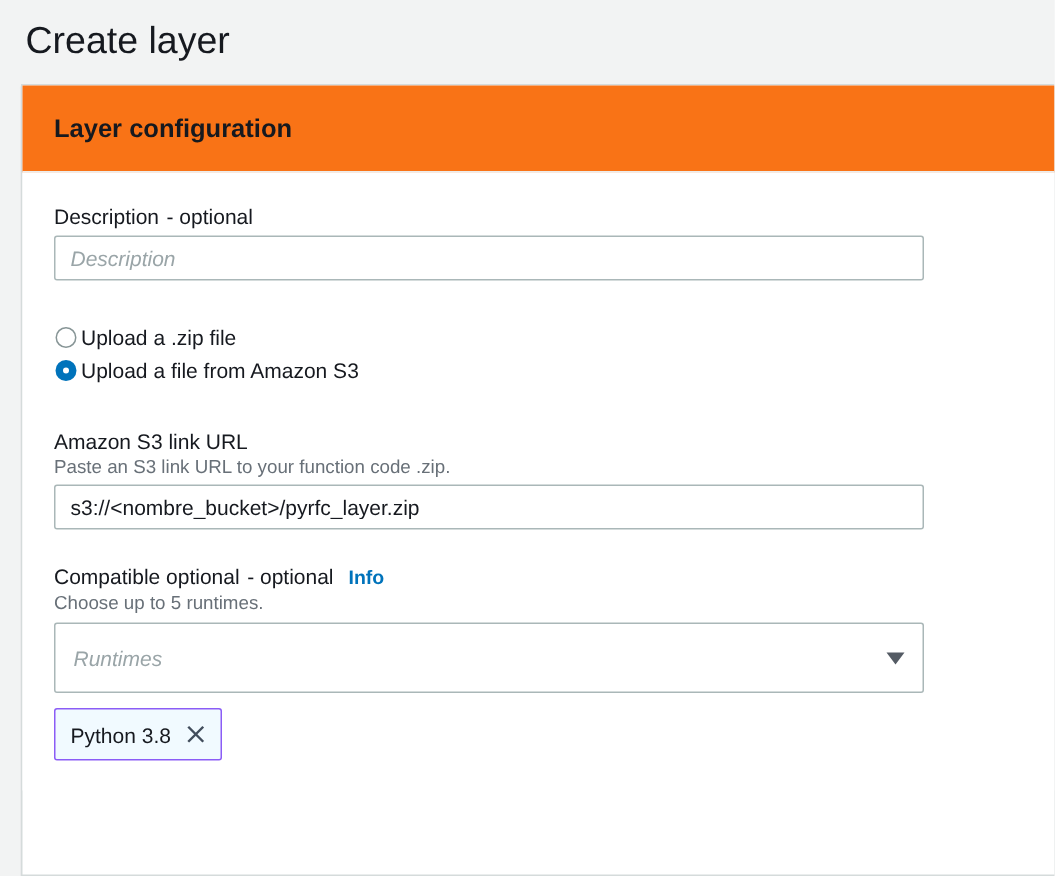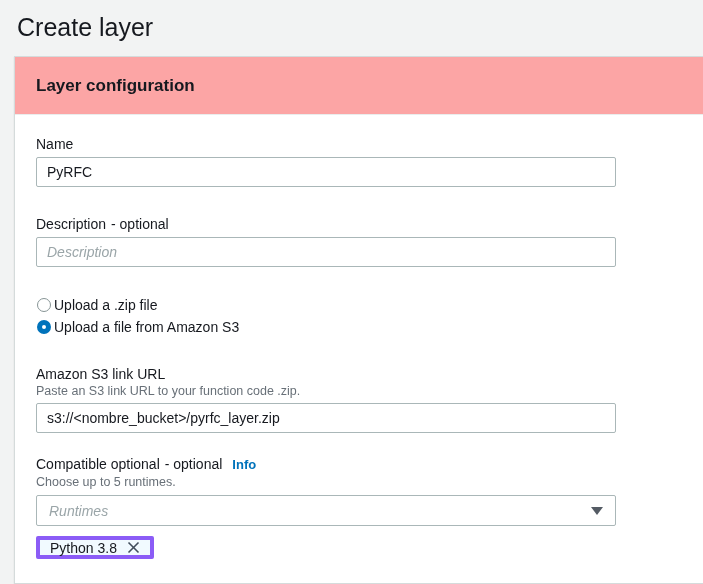--- a/index.html
+++ b/index.html
@@ -16,21 +16,21 @@
   }
   .card {
     margin-left:14px;
     background:#ffffff;
     border:1px solid #d5dbdb;
     border-right:none;
     box-shadow:0 1px 1px 0 rgba(0,28,36,0.15);
     min-height:528px;
   }
   .card-header {
-    background:#fca5a5;
+    background:#f97316;
     border-bottom:1px solid #eaeded;
     padding:17px 21px 16px 21px;
   }
   .card-header-title { font-size:17px; font-weight:700; line-height:24px; color:#16191f; }
   .card-body { padding:20px 21px; background:#ffffff; }
 
   .field { margin-bottom:28px; }
   .field-label {
     font-size:14px; line-height:18px; margin-bottom:4px; color:#16191f;
     display:flex; align-items:baseline;
@@ -59,63 +59,57 @@
     width:14px; height:14px; border-radius:50%;
     border:1px solid #879596; background:#ffffff;
     margin-left:1px; flex:none;
   }
   .radio-row.selected .radio-circle {
     border:5px solid #0073bb; background:#ffffff;
   }
   .radio-label { font-size:14px; margin-left:3px; color:#16191f; }
 
   .select-box {
-    width:580px; height:31px;
+    width:580px; height:47px;
     border:1px solid #aab7b8; border-radius:2px;
     background:#ffffff;
     display:flex; align-items:center; justify-content:space-between;
     padding:0 12px; margin-top:5px; cursor:pointer;
   }
   .select-placeholder { font-size:14px; font-style:italic; color:#9aa5a8; }
   .chevron-down-icon {
     width:0; height:0;
     border-left:6px solid transparent; border-right:6px solid transparent;
     border-top:8px solid #545b64;
   }
 
   .token {
     display:inline-flex; align-items:center;
-    margin-top:10px; height:23px;
-    border:4px solid #8b5cf6; border-radius:2px;
+    margin-top:10px; height:35px;
+    border:1px solid #8b5cf6; border-radius:2px;
     background:#f1faff; padding:0 9px 0 10px;text-align:center;
   }
   .token-label { font-size:14px; color:#16191f; }
   .token-dismiss {
     background:none; border:none; cursor:pointer;
     margin-left:9px; padding:0; display:flex; align-items:center;
   }
 </style>
 </head>
 <body>
 
 <h1 class="page-title">Create layer</h1>
 
 <div class="card">
   <div class="card-header">
     <div class="card-header-title">Layer configuration</div>
   </div>
 
   <div class="card-body">
 
-    <div class="field">
-      <div class="field-label">
-        <span>Name</span>
-      </div>
-      <input class="text-input" type="text" value="PyRFC" style="">
-    </div>
 
     <div class="field">
       <div class="field-label">
         <span>Description</span>
         <span class="optional-suffix">- optional</span>
       </div>
       <input class="text-input" type="text" placeholder="Description" style="">
     </div>
 
     <div class="radio-group">

